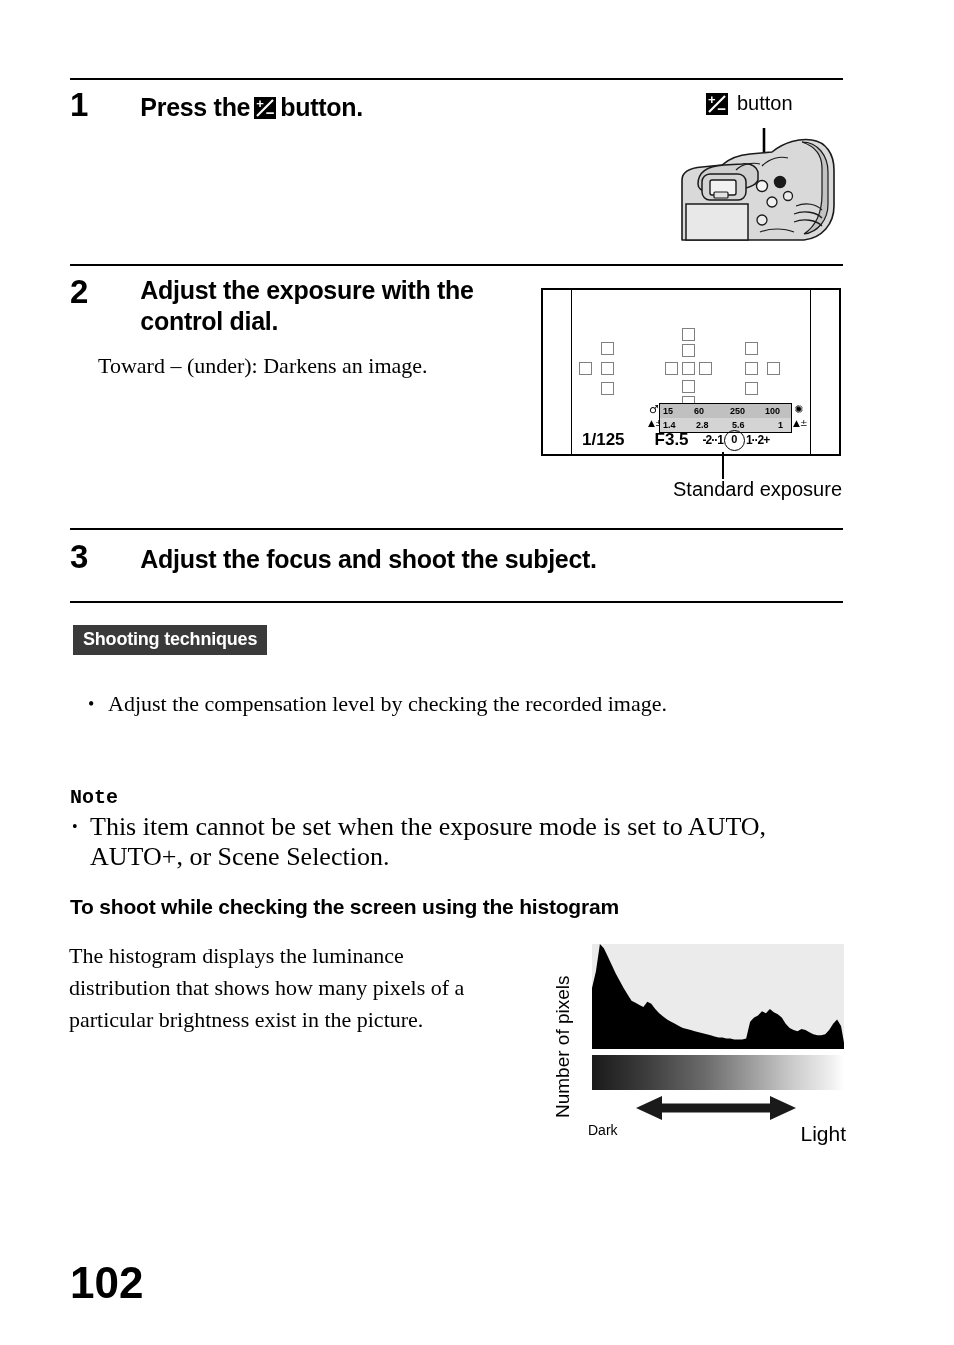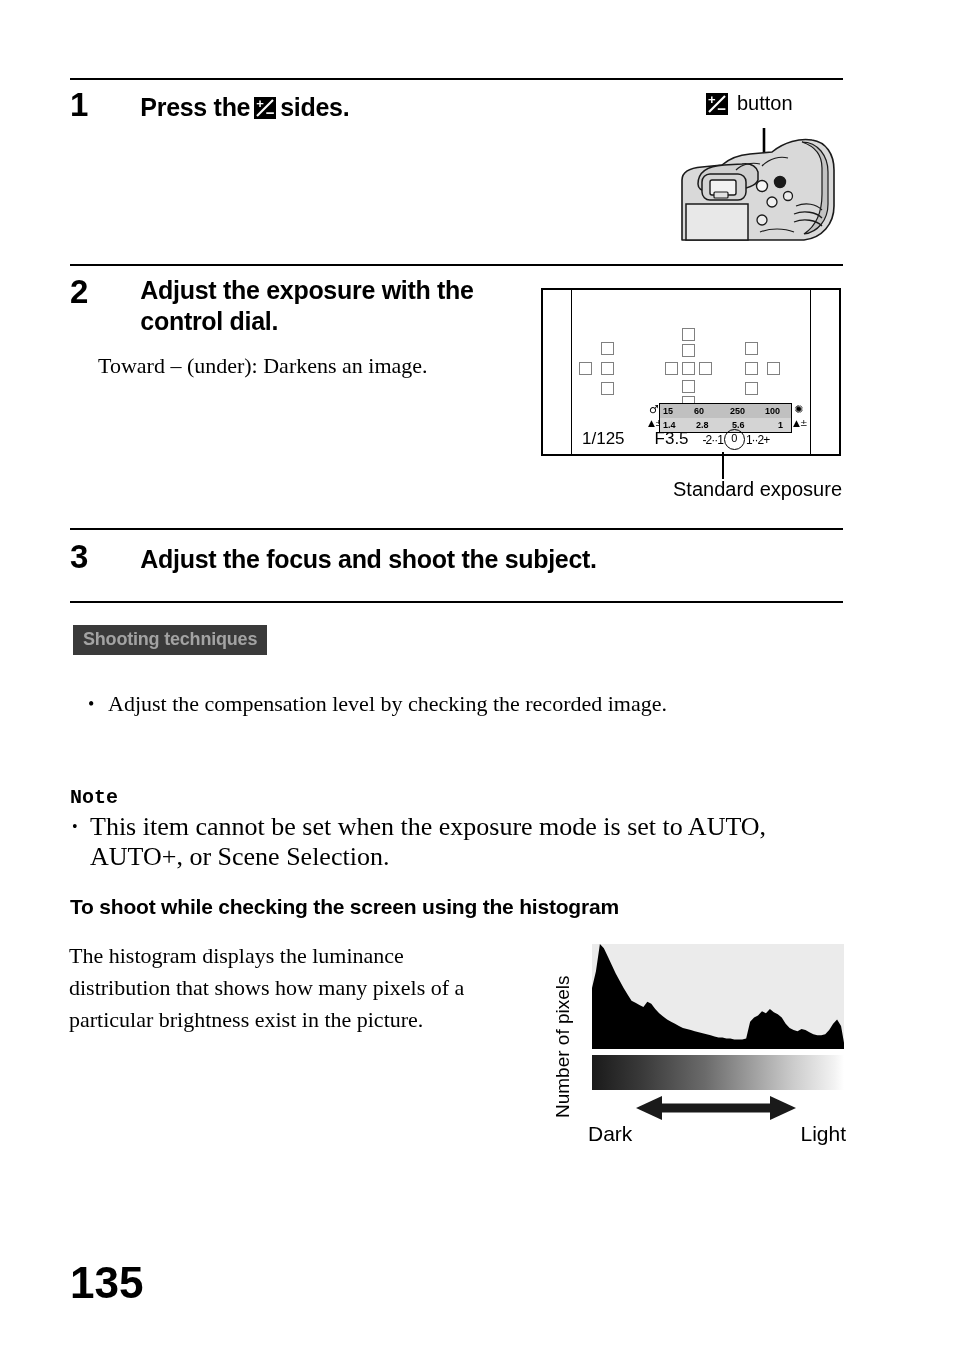--- a/index.html
+++ b/index.html
@@ -163,23 +163,23 @@
     position: absolute;
     font-size: 11px;
     color: #000;
     font-family: "DejaVu Sans", sans-serif;
   }
   .vf-bottom {
     position: absolute;
     left: 32px; right: 6px; bottom: 3px;
     height: 22px;
     display: flex;
-    align-items: flex-start;
-    font-family: "Liberation Sans", sans-serif;
-    font-weight: normal;
+    align-items: center;
+    font-family: "Liberation Sans", sans-serif;
+    font-weight: bold;
   }
   .vf-bottom .shutter { font-size: 17px; margin-left: 7px; }
   .vf-bottom .aperture { font-size: 17px; margin-left: 30px; }
   .vf-bottom .evscale {
     font-size: 12px;
     margin-left: 14px;
     display: flex;
     align-items: center;
     letter-spacing: 0px;
   }
@@ -210,21 +210,21 @@
     left: 673px; top: 478px;
     font-family: "Liberation Sans", sans-serif;
     font-size: 20px;
   }
 
   
   .tech-badge {
     position: absolute;
     left: 73px; top: 625px;
     background: #3a3a3a;
-    color: #a3a3a3;
+    color: #ffffff;
     font-family: "Liberation Sans", sans-serif;
     font-weight: bold;
     font-size: 18px;
     padding: 4px 10px 5px 10px;
     letter-spacing: -0.2px;
   }
 
   .bullets {
     position: absolute;
     left: 68px; top: 672px;
@@ -320,21 +320,21 @@
   }
   .arrow-wrap {
     position: absolute;
     left: 80px; top: 155px;
     width: 160px; height: 26px;
   }
   .hist-dark {
     position: absolute;
     left: 32px; top: 182px;
     font-family: "Liberation Sans", sans-serif;
-    font-size: 21px;
+    font-size: 14px;
   }
   .hist-light {
     position: absolute;
     right: 0px; top: 182px;
     font-family: "Liberation Sans", sans-serif;
     font-size: 21px;
   }
 
   .page-num {
     position: absolute;
@@ -353,21 +353,21 @@
   <div class="rule" style="top:264px;"></div>
   <div class="rule" style="top:528px;"></div>
   <div class="rule" style="top:601px;"></div>
 
   <div class="step1">
     <div class="row">
       <span class="step-num">1</span>
       <span class="step-title">
         <span>Press the</span><span class="ev-icon ev-icon-inline"><svg class="diag" viewBox="0 0 22 22" xmlns="http://www.w3.org/2000/svg">
               <line x1="3" y1="19" x2="19" y2="3" stroke="#ffffff" stroke-width="2.2"></line>
-            </svg><span class="plus">+</span><span class="minus">−</span></span><span>sides.</span>
+            </svg><span class="plus">+</span><span class="minus">−</span></span><span>button.</span>
       </span>
     </div>
   </div>
 
   <div class="btn-callout">
     <span class="ev-icon">
       <svg class="diag" viewBox="0 0 22 22" xmlns="http://www.w3.org/2000/svg">
           <line x1="3" y1="19" x2="19" y2="3" stroke="#ffffff" stroke-width="2.2"></line>
         </svg>
       <span class="plus">+</span>
@@ -518,15 +518,15 @@
     <div class="grad-bar"></div>
     <svg class="arrow-wrap" viewBox="0 0 160 26" xmlns="http://www.w3.org/2000/svg">
       <line x1="22" y1="13" x2="138" y2="13" stroke="#1a1a1a" stroke-width="9"></line>
       <polygon points="0,13 26,1 26,25" fill="#1a1a1a"></polygon>
       <polygon points="160,13 134,1 134,25" fill="#1a1a1a"></polygon>
     </svg>
     <div class="hist-dark">Dark</div>
     <div class="hist-light">Light</div>
   </div>
 
-  <div class="page-num">135</div>
+  <div class="page-num">102</div>
 
 </div>
 
 </body></html>

